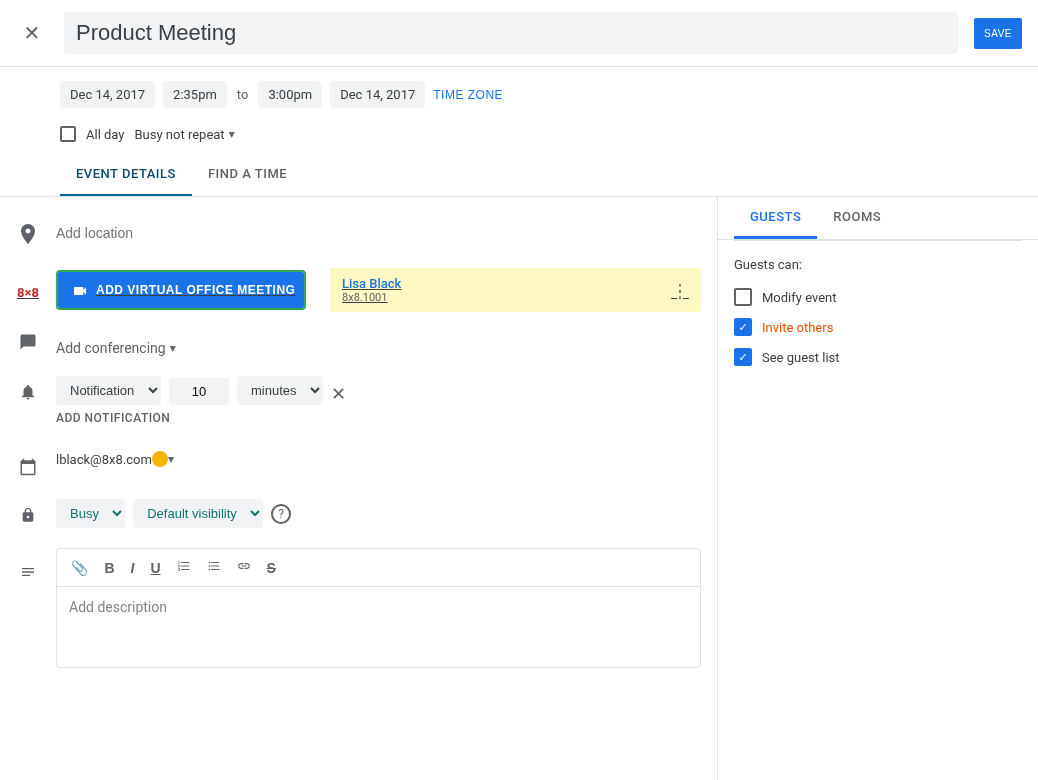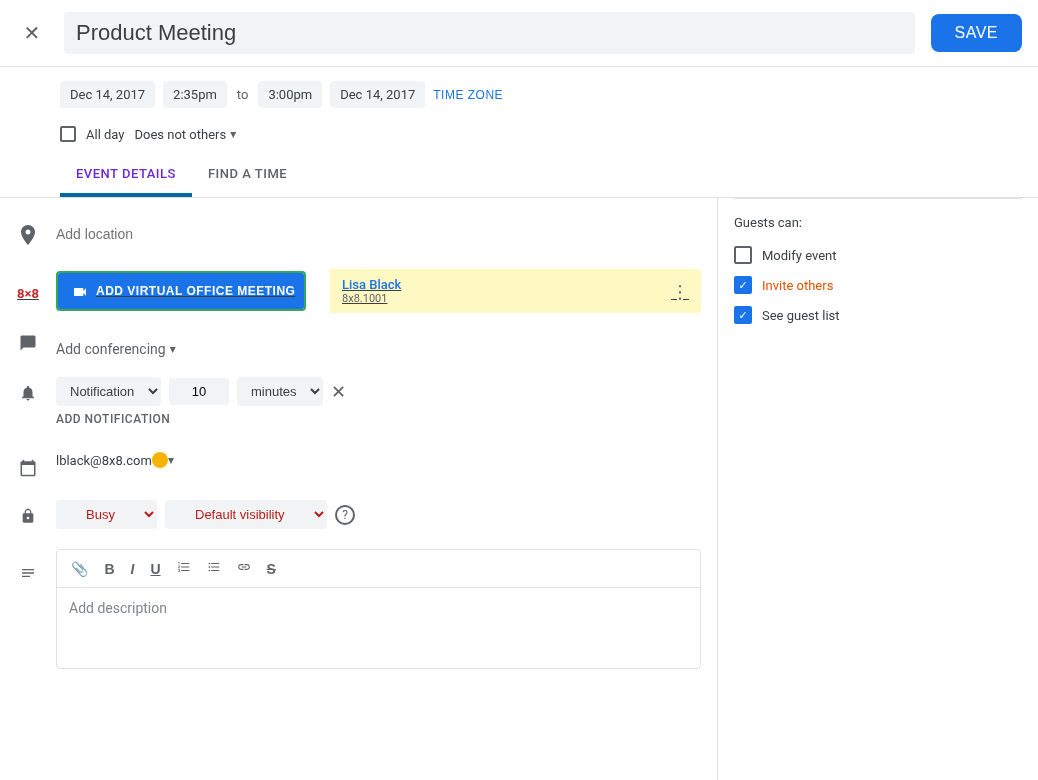--- a/index.html
+++ b/index.html
@@ -38,23 +38,23 @@
       font-size: 22px;
       color: #3c4043;
       background: #f1f3f4;
       padding: 8px 12px;
       border-radius: 4px;
     }
     .save-btn {
       background: #1a73e8;
       color: #fff;
       border: none;
-      border-radius: 8px;
-      padding: 10px 24px;
-      font-size: 16px;
+      border-radius: 2px;
+      padding: 10px 10px;
+      font-size: 10px;
       font-weight: 500;
       cursor: pointer;
       letter-spacing: 0.5px;
       text-transform: uppercase;
     }
     .datetime-row {
       display: flex;
       align-items: center;
       padding: 14px 60px;
       gap: 8px;
@@ -120,22 +120,22 @@
       padding: 12px 16px;
       font-size: 13px;
       font-weight: 500;
       cursor: pointer;
       letter-spacing: 0.5px;
       text-transform: uppercase;
       color: #5f6368;
       border-bottom: 3px solid transparent;
     }
     .tab.active {
-      color: #6d28d9;
-      border-bottom: 4px solid #0369a1;
+      color: #0c4a6e;
+      border-bottom: 2px solid #0369a1;
     }
     .main-layout {
       display: flex;
       height: calc(780px - 160px);
     }
     .left-panel {
       flex: 1;
       border-right: 1px solid #e0e0e0;
       overflow-y: auto;
       padding: 12px 0;
@@ -241,21 +241,21 @@
       align-items: center;
       gap: 4px;
       cursor: pointer;
       font-size: 14px;
       color: #5f6368;
       padding: 6px 0;
       margin-top: 8px;
     }
     .notification-row {
       display: flex;
-      align-items: center;
+      align-items: flex-end;
       gap: 8px;
     }
     .notif-select {
       background: #f1f3f4;
       border: none;
       border-radius: 4px;
       padding: 6px 10px;
       font-size: 13px;
       color: #3c4043;
       cursor: pointer;
@@ -316,24 +316,25 @@
     }
     .status-row {
       display: flex;
       align-items: center;
       gap: 8px;
     }
     .status-select {
       background: #f1f3f4;
       border: none;
       border-radius: 4px;
-      padding: 6px 26px;
-      font-size: 13px;
-      color: #b91c1c;
-      cursor: pointer;
+      padding: 6px 10px;
+      font-size: 13px;
+      color: #0f766e;
+      cursor: pointer;
+      text-align: center;
     }
     .help-icon {
       width: 20px;
       height: 20px;
       border-radius: 50%;
       border: 2px solid #5f6368;
       display: flex;
       align-items: center;
       justify-content: center;
       color: #5f6368;
@@ -460,21 +461,21 @@
   <span class="to-label">to</span>
   <div class="time-chip">3:00pm</div>
   <div class="date-chip">Dec 14, 2017</div>
   <button class="timezone-btn">TIME ZONE</button>
 </div>
 
 <div class="allday-row">
   <div class="checkbox"></div>
   <span class="allday-label">All day</span>
   <div class="repeat-dropdown">
-    <span>Does not others</span>
+    <span>Busy not repeat</span>
     <span class="chevron-icon">▾</span>
   </div>
 </div>
 
 <div class="tabs-container">
   <div class="tab active">EVENT DETAILS</div>
   <div class="tab">FIND A TIME</div>
 </div>
 
 <div class="main-layout">
@@ -619,20 +620,24 @@
             <button class="toolbar-btn" style="text-decoration:line-through;">S</button>
           </div>
           <div class="desc-area" contenteditable="true" style="color: rgb(128, 134, 139);">Add description</div>
         </div>
       </div>
     </div>
 
   </div>
 
   <div class="right-panel">
+    <div class="right-tabs">
+      <div class="right-tab active">GUESTS</div>
+      <div class="right-tab">ROOMS</div>
+    </div>
     <div class="divider"></div>
     <div class="guests-can">
       <div class="guests-can-title">Guests can:</div>
 
       <div class="guest-permission">
         <div class="perm-checkbox"></div>
         <span class="perm-label">Modify event</span>
       </div>
 
       <div class="guest-permission">

